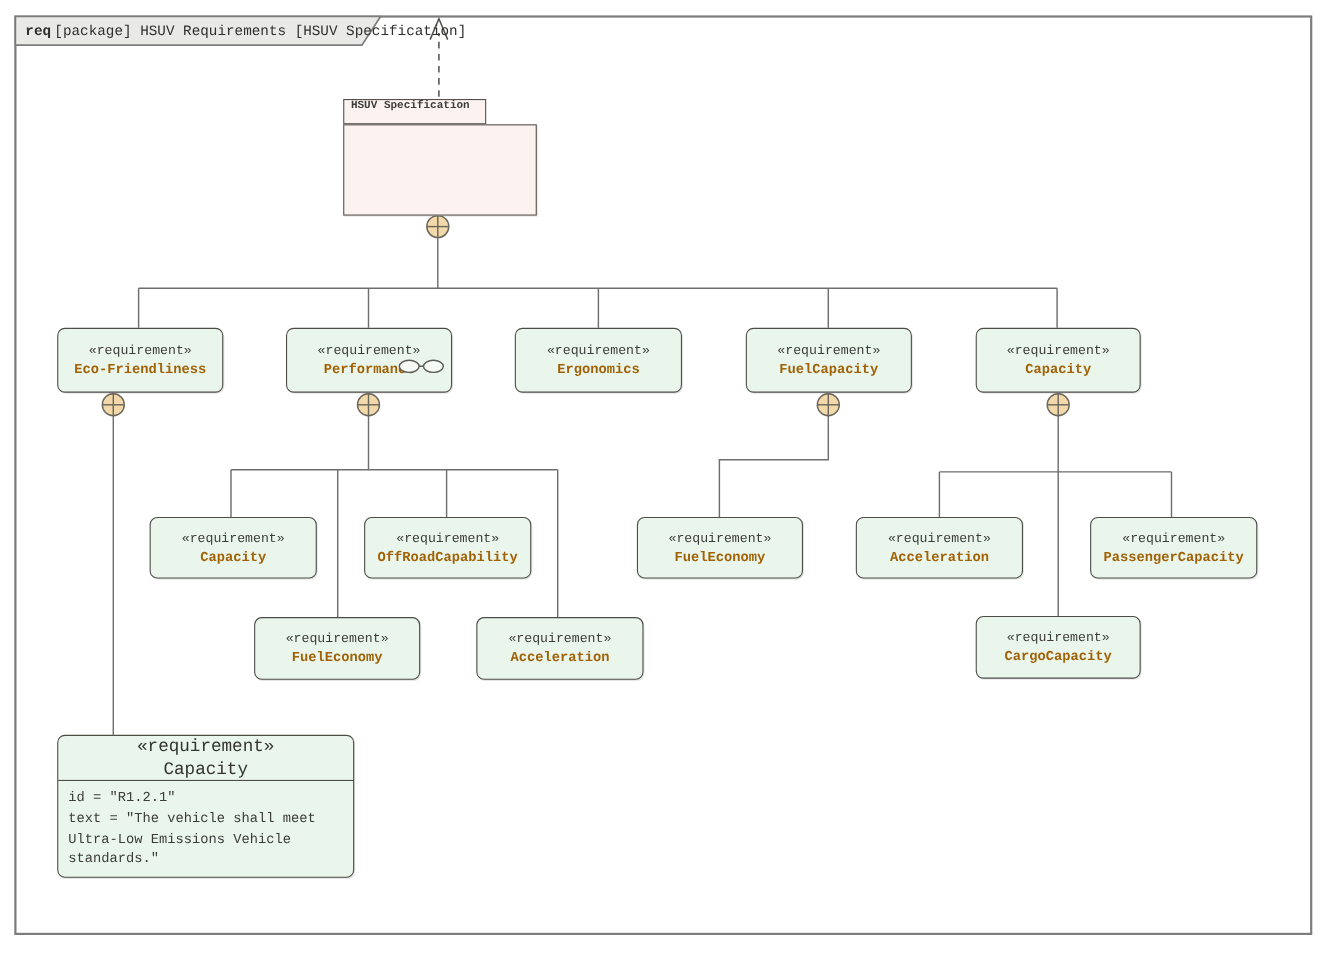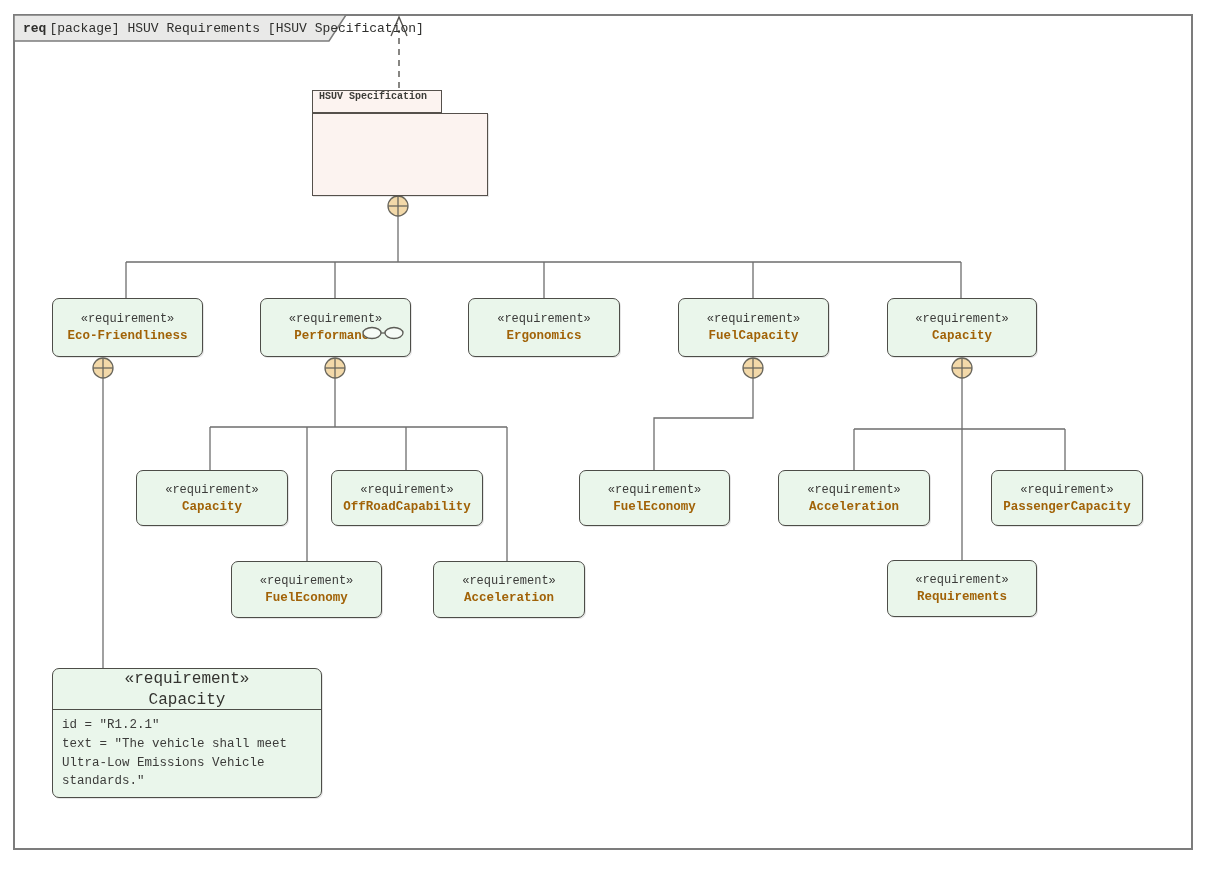--- a/index.html
+++ b/index.html
@@ -161,21 +161,21 @@
   <div class="req" style="left:231px;top:561px;width:151px;height:57px">
     <span class="st">«requirement»</span>
     <span class="nm">FuelEconomy</span>
   </div>
   <div class="req" style="left:433px;top:561px;width:152px;height:57px">
     <span class="st">«requirement»</span>
     <span class="nm">Acceleration</span>
   </div>
   <div class="req" style="left:887px;top:560px;width:150px;height:57px">
     <span class="st">«requirement»</span>
-    <span class="nm">Requirements</span>
+    <span class="nm">CargoCapacity</span>
   </div>
 
   <div class="req-compartment">
     <div class="hdr">
       <span class="st">«requirement»</span>
       <span class="nm">Capacity</span>
     </div>
     <div class="bdy">
       <div>id = "R1.2.1"</div>
       <div>text = "The vehicle shall meet Ultra-Low Emissions Vehicle standards."</div>

